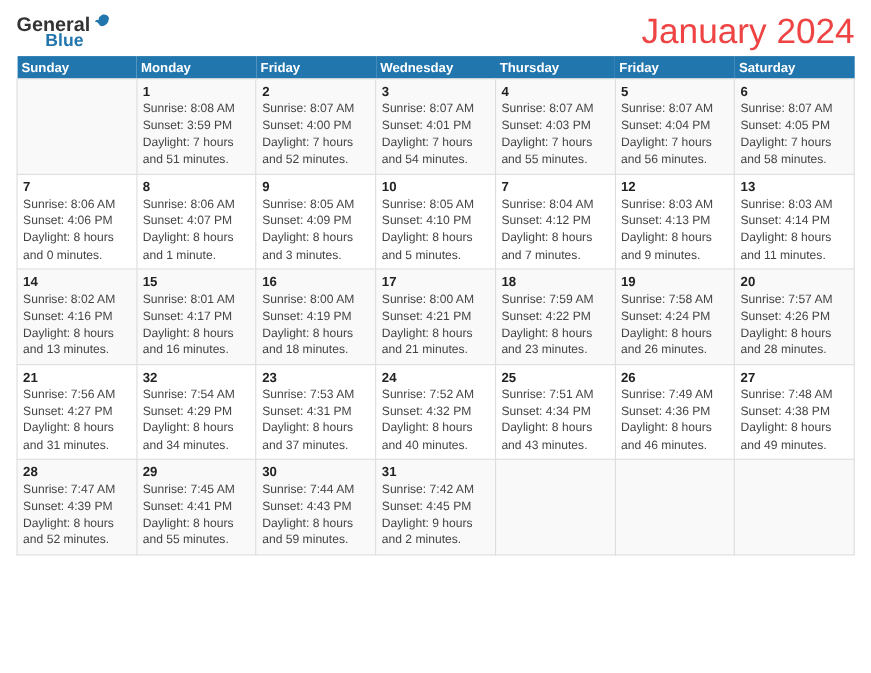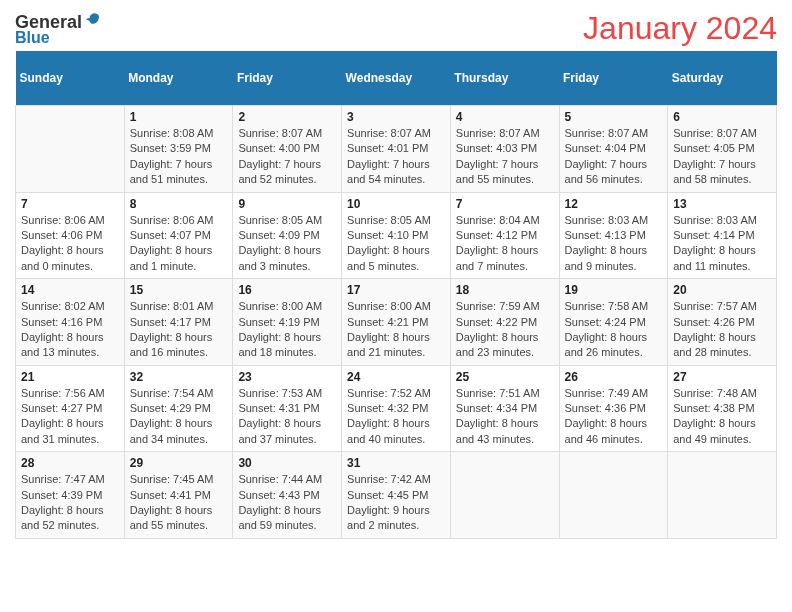--- a/index.html
+++ b/index.html
@@ -12,21 +12,21 @@
     }
     .header-top {
       display: flex;
       align-items: flex-start;
       justify-content: space-between;
       margin-bottom: 4px;
     }
     .logo {
       display: flex;
       flex-direction: column;
-      align-items: flex-start;
+      align-items: center;
     }
     .logo-text {
       display: flex;
       align-items: baseline;
       font-size: 18px;
       font-weight: bold;
     }
     .logo-general { color: #333; }
     .logo-icon {
       width: 18px;
@@ -47,21 +47,21 @@
       color: #555;
     }
     table {
       width: 100%;
       border-collapse: collapse;
       font-size: 11px;
     }
     thead tr th {
       background: #2176ae;
       color: #fff;
-      padding: 20px 4px;
+      padding: 3px 4px;
       text-align: left;
       font-size: 12px;
       font-weight: bold;
     }
     tbody tr td {
       border: 1px solid #ddd;
       padding: 4px 5px;
       vertical-align: top;
       width: 14.28%;
       min-height: 70px;

